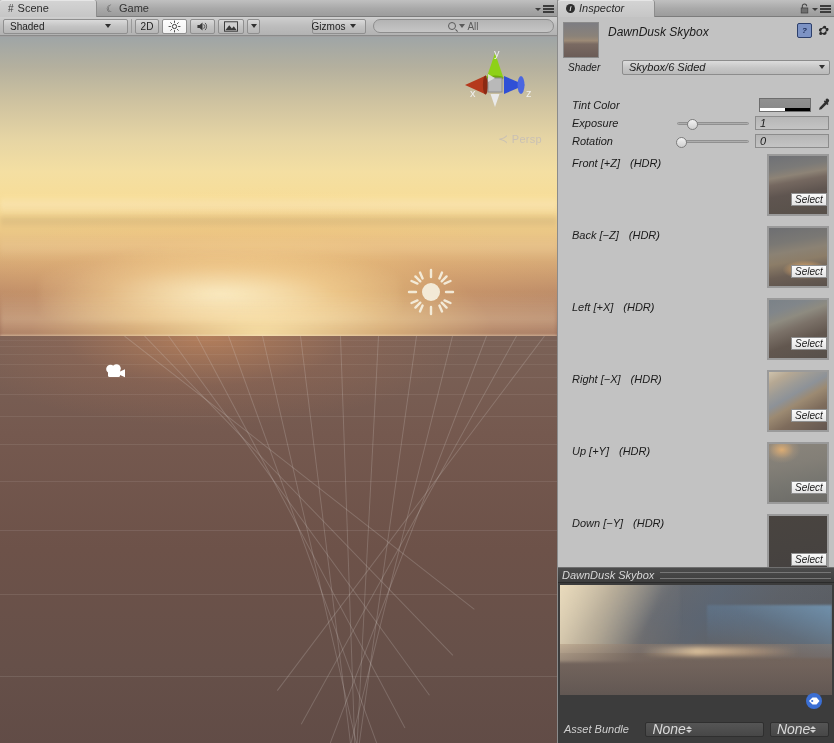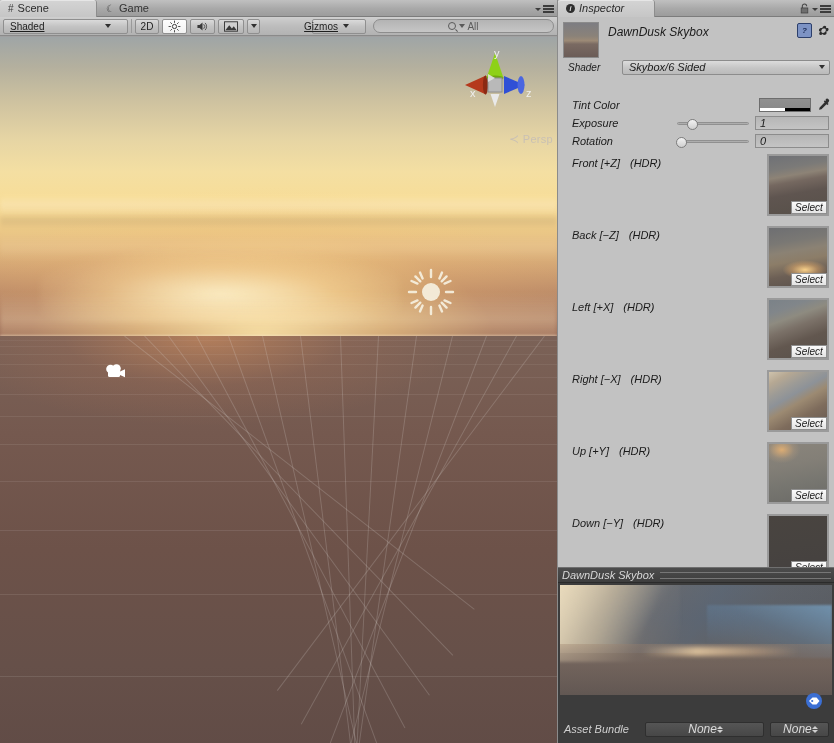--- a/index.html
+++ b/index.html
@@ -51,23 +51,22 @@
   .btn{
     height:15px;box-sizing:border-box;
     background:linear-gradient(180deg,#dadada 0%,#c3c3c3 50%,#b6b6b6 100%);
     border:1px solid #8f8f8f;border-radius:2px;
     color:#1e1e1e;font-size:10px;line-height:13px;
     display:flex;align-items:center;justify-content:center;
     padding:0 5px;white-space:nowrap;
   }
   .btn.pressed{background:linear-gradient(180deg,#fdfdfd 0%,#f2f2f2 100%);border-color:#8f8f8f;}
   .dd{
-    display:flex;align-items:center;justify-content:flex-end;
+    display:flex;align-items:center;justify-content:center;
     padding:0 16px 0 6px;
-    text-decoration:underline;
   }
   .dd .cap{flex:1;text-align:left;}
   .caret{width:0;height:0;border-left:3px solid transparent;border-right:3px solid transparent;border-top:4px solid #303030;margin-left:5px;}
   .sep{width:1px;height:14px;background:#9a9a9a;}
   .searchbox{
     flex:1;height:14px;border-radius:7px;
     background:linear-gradient(180deg,#b4b4b4 0%,#c6c6c6 100%);
     border:1px solid #8d8d8d;
     display:flex;align-items:center;padding:0 6px;box-sizing:border-box;
     color:#5c5c5c;font-size:10px;gap:2px;margin-left:4px;justify-content:center;
@@ -126,21 +125,21 @@
     position:absolute;left:0;top:299px;width:557px;height:444px;
     background:
       radial-gradient(ellipse 260px 90px at 37% 0%, rgba(226,150,95,0.55) 0%, rgba(190,120,85,0.18) 55%, rgba(150,105,90,0) 100%),
       linear-gradient(180deg,#7b6257 0%,#75594f 22%,#6d5249 48%,#665049 74%,#5f4a45 100%);
     overflow:hidden;
   }
   .grid-h{position:absolute;left:-10%;width:120%;height:1px;background:rgba(220,215,210,0.30);}
   .grid-v{position:absolute;top:0;height:100%;width:1px;background:rgba(220,215,210,0.22);transform-origin:top center;}
 
   .gizmo{position:absolute;right:22px;top:8px;width:80px;height:80px;}
-  .persp-label{position:absolute;right:4px;top:95px;color:#c9c0b4;font-size:11px;letter-spacing:.3px;}
+  .persp-label{position:absolute;right:15px;top:95px;color:#c9c0b4;font-size:11px;letter-spacing:.3px;}
   .light-gizmo{position:absolute;left:406px;top:230px;width:50px;height:50px;opacity:.9;}
   .cam-gizmo{position:absolute;left:104px;top:325px;width:24px;height:18px;}
 
   
   .inspector{position:absolute;left:557px;top:0;width:277px;height:743px;background:#c2c2c2;border-left:1px solid #8b8b8b;box-sizing:border-box;font-style:italic;}
   .insp-tabbar{
     position:relative;height:17px;width:100%;
     background:linear-gradient(180deg,#c0c0c0 0%,#a8a8a8 55%,#9c9c9c 100%);
     border-bottom:1px solid #7c7c7c;box-sizing:border-box;
   }
@@ -192,40 +191,40 @@
   .tex-row{position:relative;height:72px;}
   .tex-label{position:absolute;left:14px;top:3px;font-size:11px;color:#1b1b1b;}
   .tex-hdr{color:#1b1b1b;margin-left:10px;}
   .tex-slot{
     position:absolute;right:6px;top:0;width:62px;height:62px;
     border:2px solid #9a9a9a;box-sizing:border-box;overflow:hidden;
     background:#6a6a6a;
   }
   .tex-slot .inner{position:absolute;inset:0;}
   .select-btn{
-    position:absolute;right:0;bottom:0;height:13px;min-width:36px;
+    position:absolute;right:0;bottom:8px;height:13px;min-width:36px;
     background:linear-gradient(180deg,#fbfbfb,#e4e4e4);
     border:1px solid #8f8f8f;box-sizing:border-box;
     font-size:10px;color:#1b1b1b;line-height:11px;text-align:center;padding:0 3px;
   }
 
   
   .preview-panel{position:absolute;left:0;top:567px;width:277px;height:176px;background:#3c3c3c;border-top:1px solid #6f6f6f;box-sizing:border-box;}
   .prev-bar{position:relative;height:15px;background:linear-gradient(180deg,#4c4c4c,#3e3e3e);border-bottom:1px solid #2b2b2b;display:flex;align-items:center;padding:0 4px;box-sizing:border-box;}
   .prev-title{font-size:11px;color:#d8d8d8;padding-right:6px;white-space:nowrap;}
   .prev-rule{flex:1;height:5px;border-top:1px solid #777;border-bottom:1px solid #777;}
   .prev-img{position:absolute;left:2px;top:17px;width:272px;height:110px;overflow:hidden;
     background:
       linear-gradient(180deg,#5a5d62 0%,#575a60 30%,#5e5a58 55%,#655c55 75%,#6a5f58 100%);
   }
   .tag-ico{position:absolute;right:10px;bottom:34px;width:22px;height:16px;}
   .bundle-row{position:absolute;left:0;bottom:6px;width:277px;height:16px;display:flex;align-items:center;padding:0 6px;box-sizing:border-box;gap:6px;}
   .bundle-label{font-size:11px;color:#cfcfcf;width:80px;}
   .bundle-dd{height:15px;box-sizing:border-box;background:linear-gradient(180deg,#555,#474747);border:1px solid #2f2f2f;border-radius:2px;
-    display:flex;align-items:center;justify-content:center;padding:0 4px 0 6px;font-size:12px;color:#dadada;}
+    display:flex;align-items:center;justify-content:flex-start;padding:0 4px 0 6px;font-size:14px;color:#dadada;}
   .updown{display:flex;flex-direction:column;gap:1px;align-items:center;}
   .updown .u{width:0;height:0;border-left:3px solid transparent;border-right:3px solid transparent;border-bottom:3.5px solid #cfcfcf;}
   .updown .d{width:0;height:0;border-left:3px solid transparent;border-right:3px solid transparent;border-top:3.5px solid #cfcfcf;}
 </style>
 </head>
 <body>
 
 <div class="app">
 
   <div class="scene-panel">

